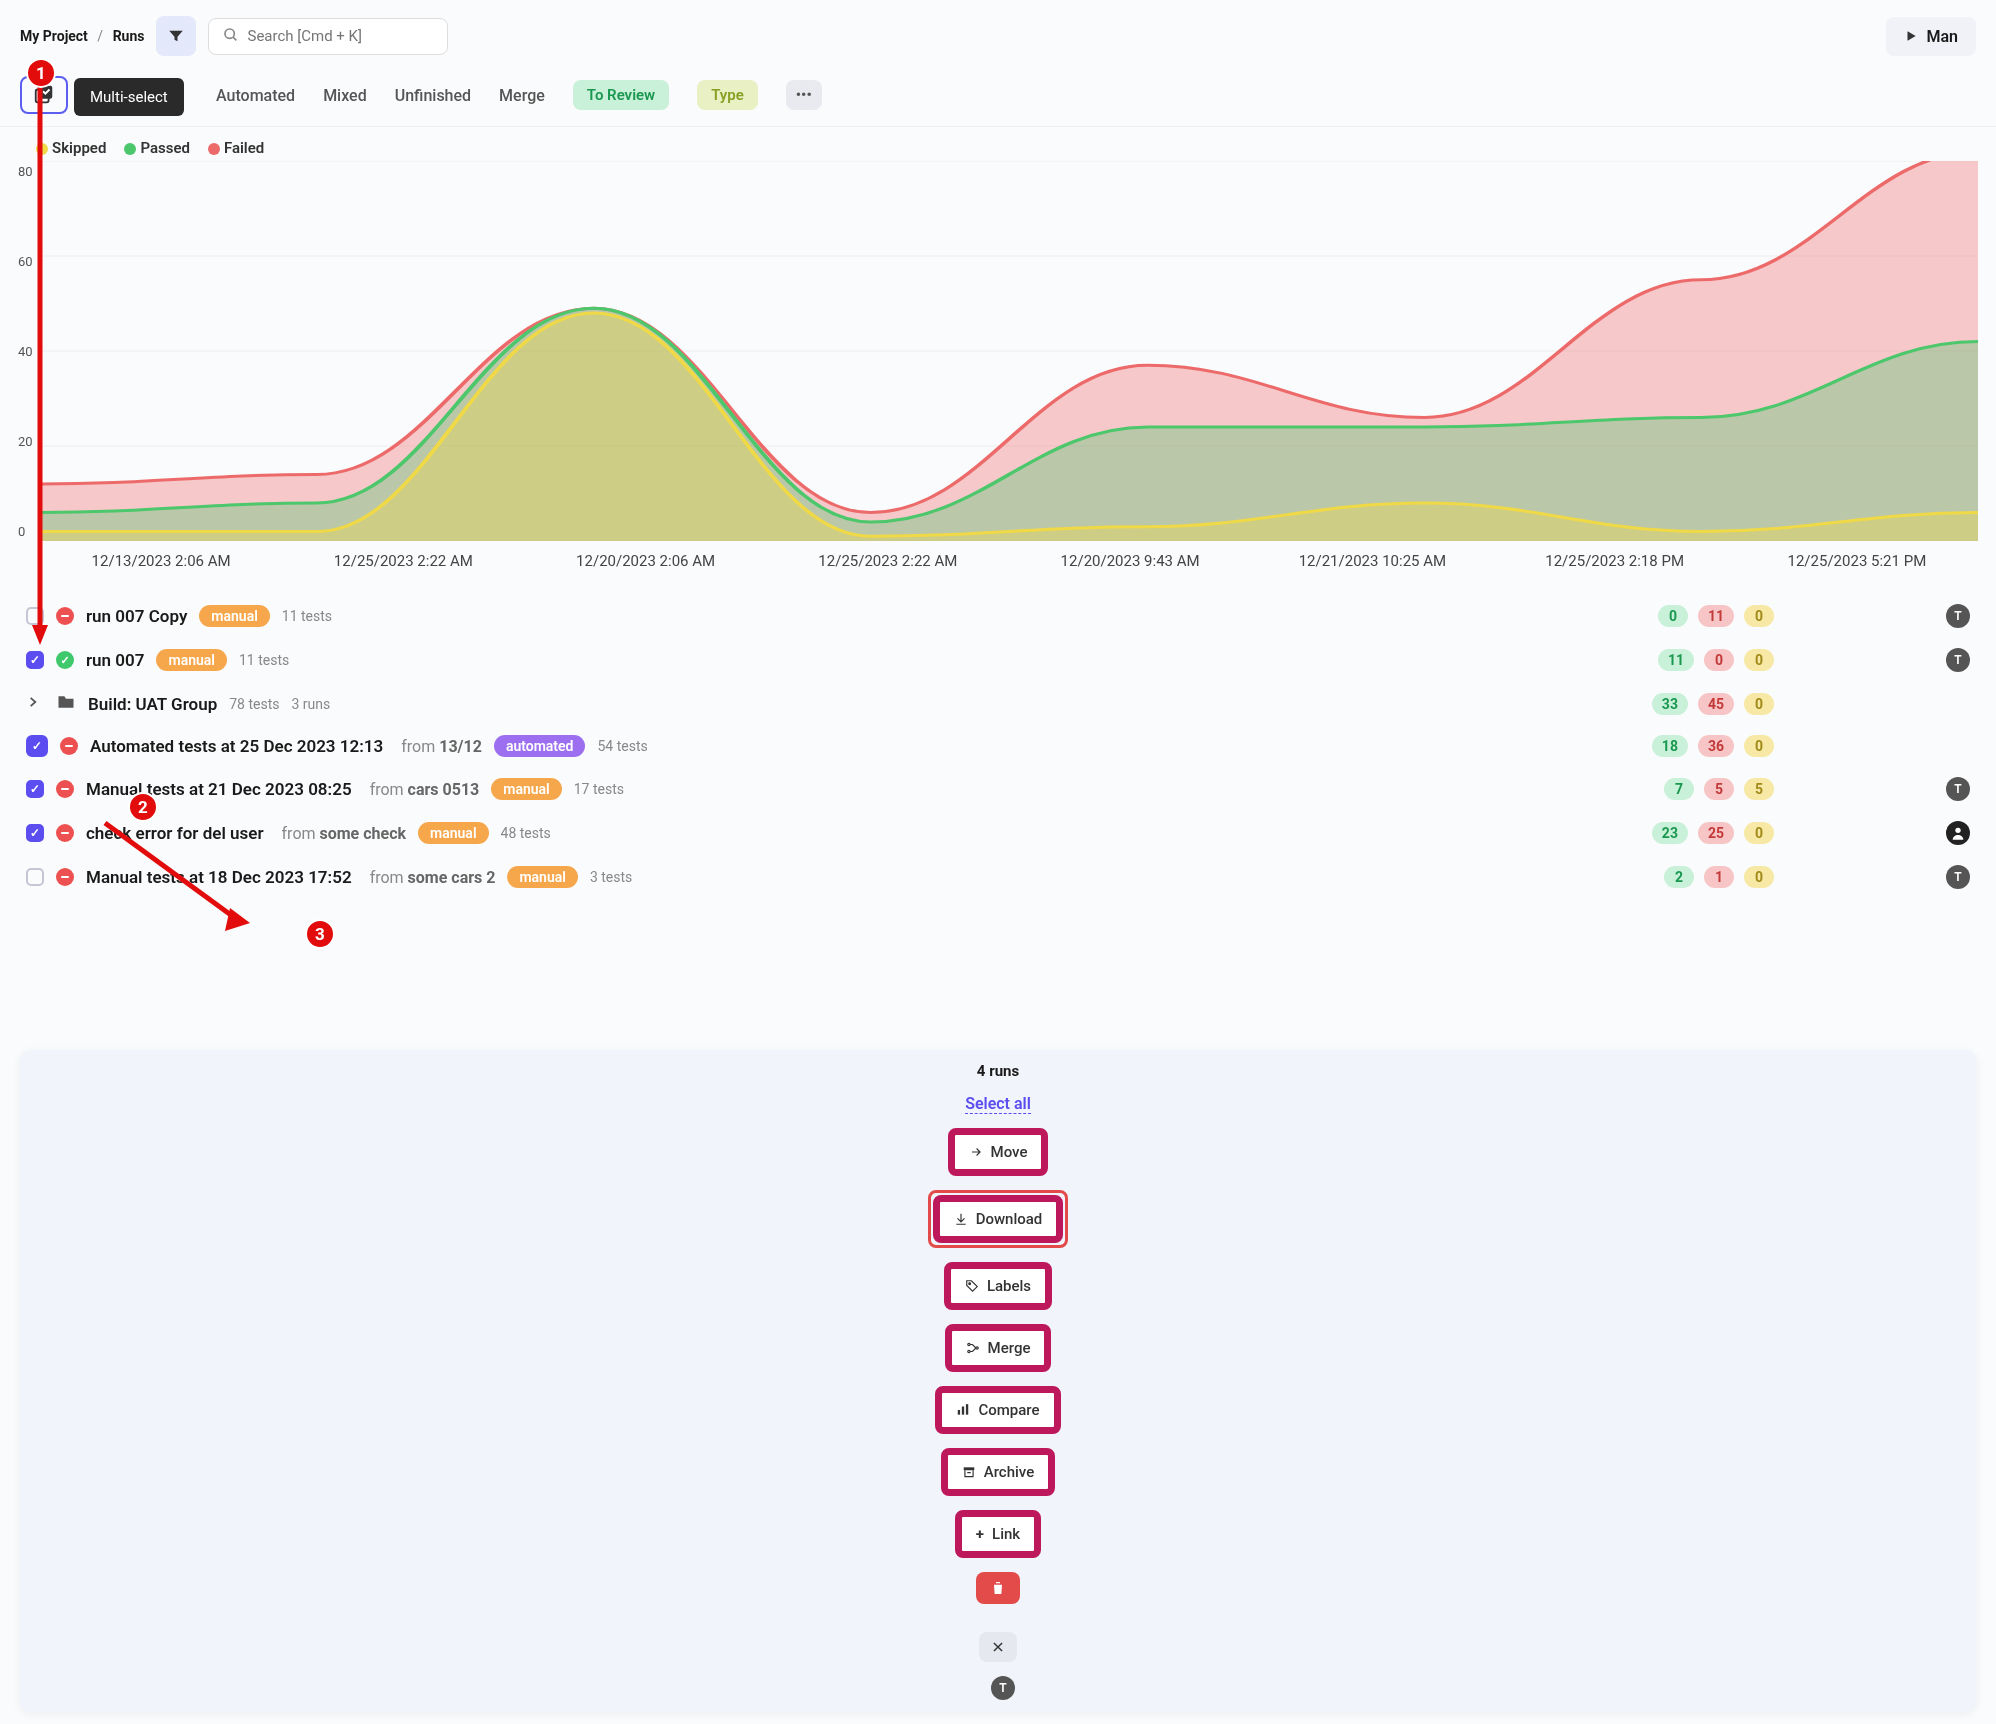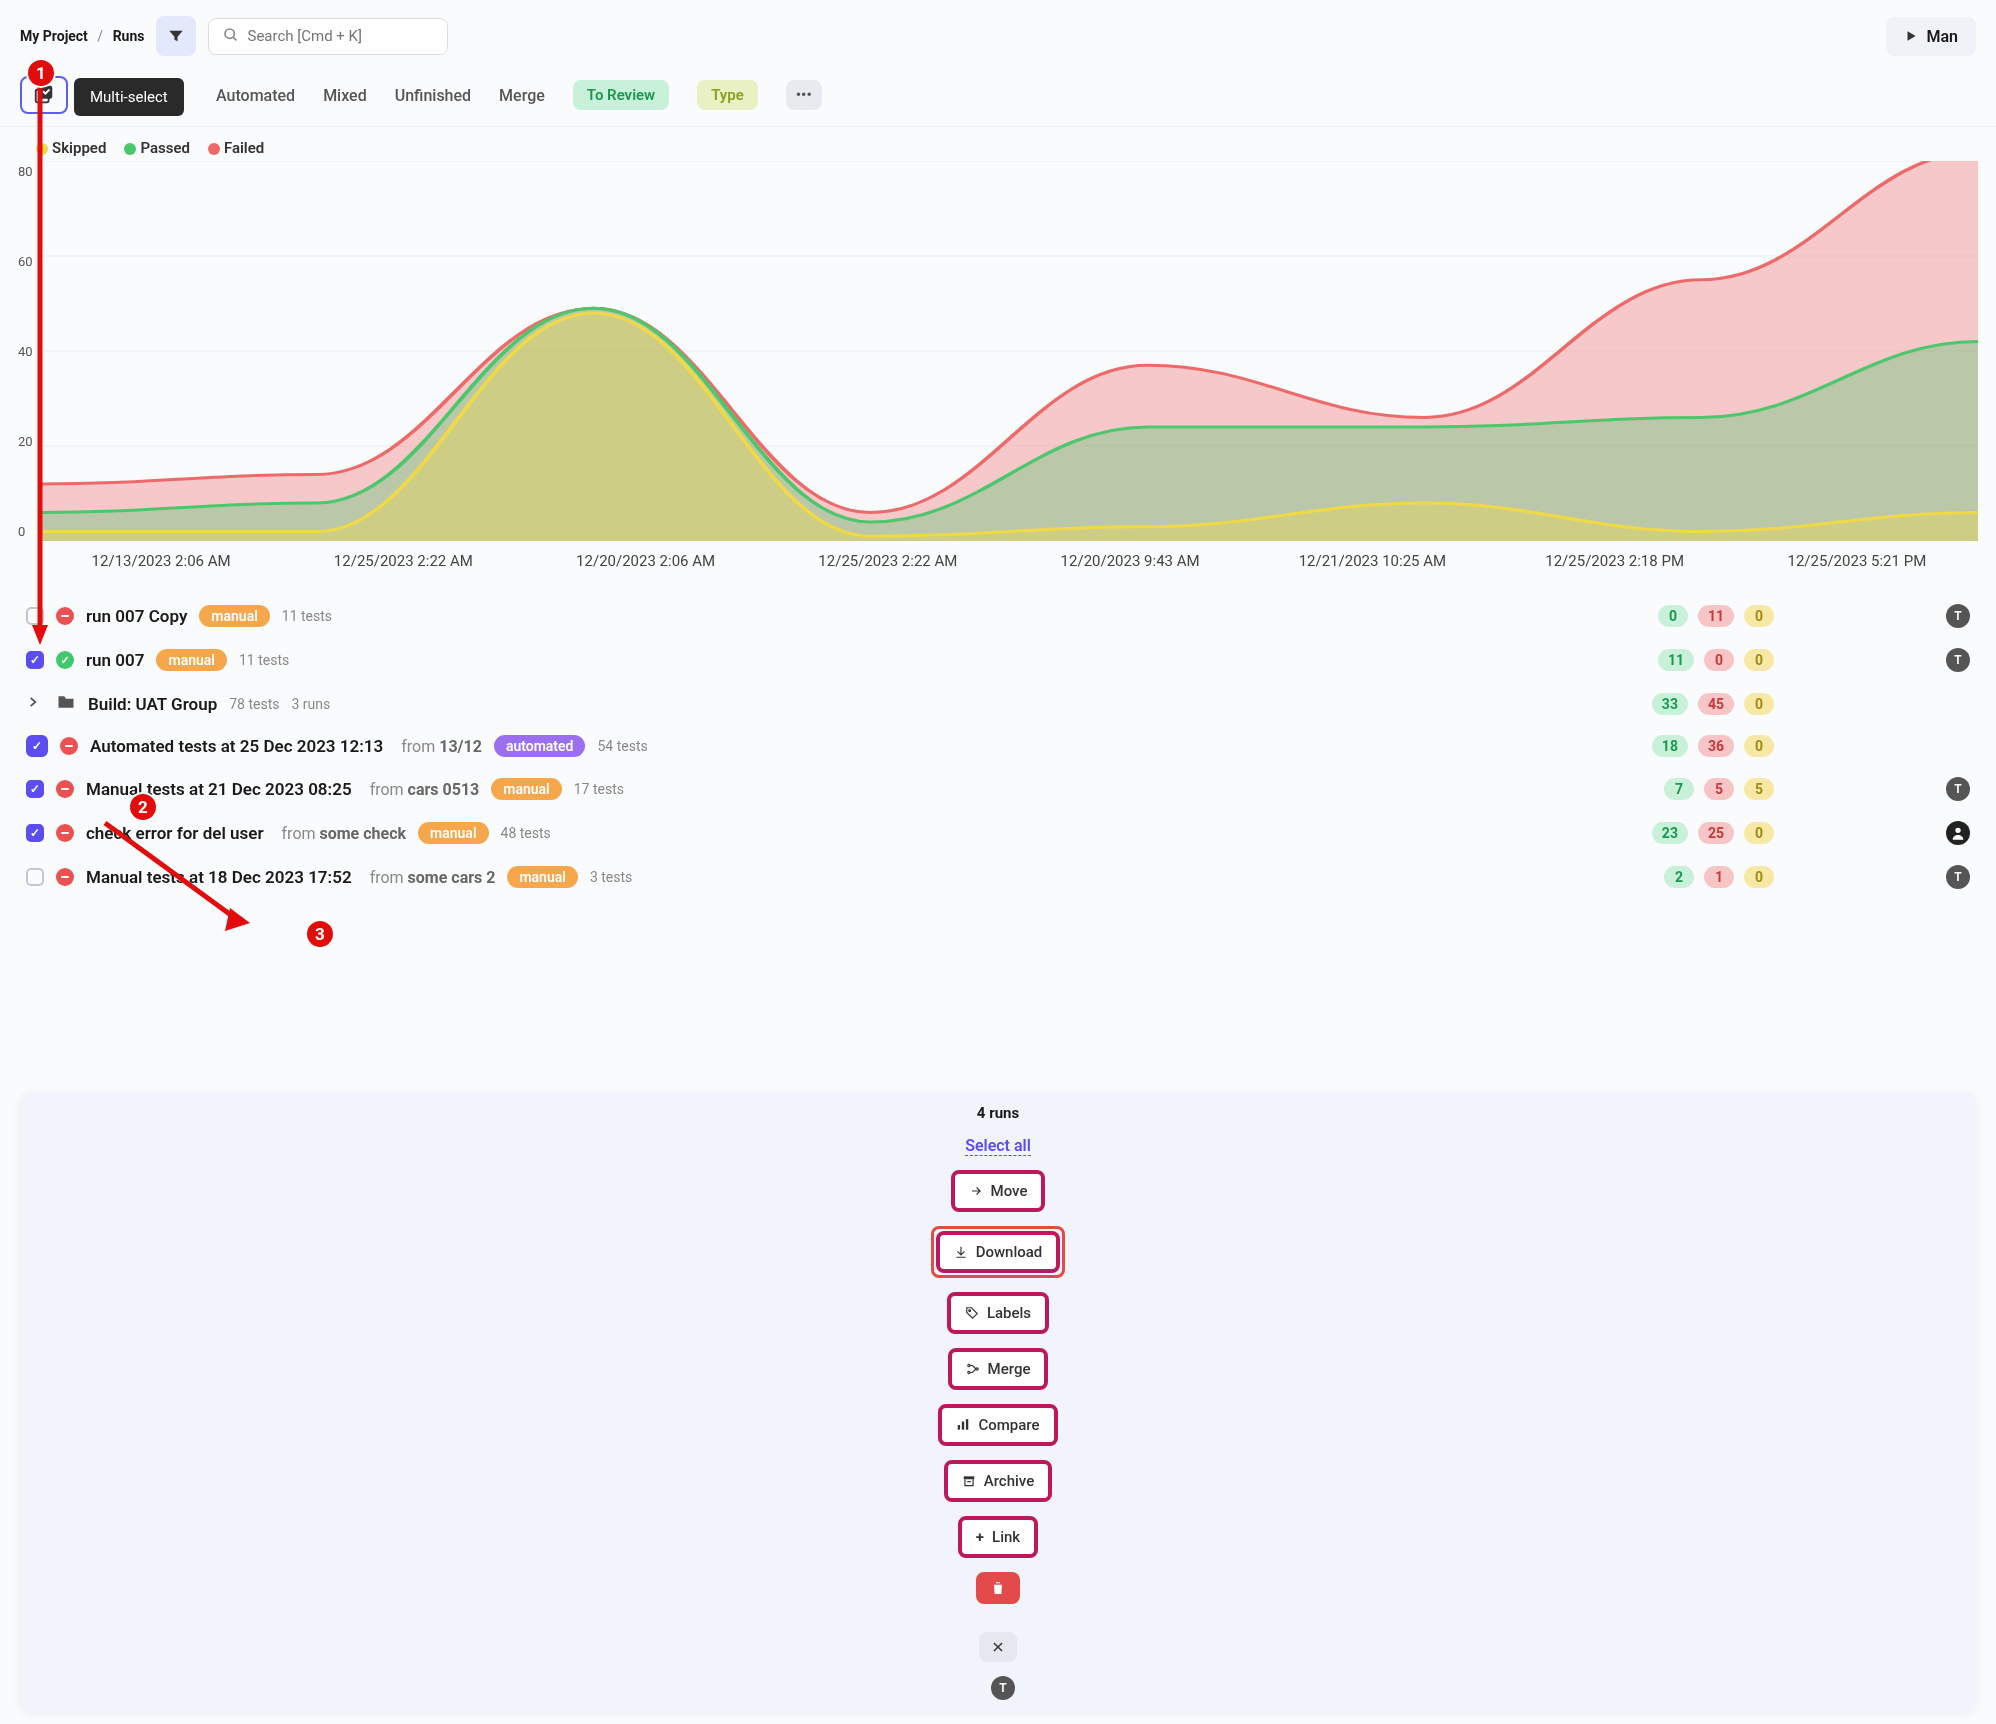--- a/index.html
+++ b/index.html
@@ -61,21 +61,21 @@
 .count { min-width: 30px; padding: 3px 10px; border-radius: 14px; font-size: 14px; font-weight: 700; text-align: center; }
 .count.g { background: #c9f0d8; color: #1a9850; }
 .count.r { background: #f7c5c5; color: #c23a3a; }
 .count.y { background: #f7e9a5; color: #a08a1a; }
 .avatar { width: 24px; height: 24px; border-radius: 50%; background: #555; color: #fff; display: flex; align-items: center; justify-content: center; font-size: 12px; font-weight: 600; margin-left: 160px; flex-shrink: 0; }
 .avatar.person { background: #222; }
 
 .action-bar { position: fixed; bottom: 12px; left: 20px; right: 20px; background: #f2f4fb; border-radius: 10px; padding: 12px 20px; display: flex; align-items: center; gap: 14px; box-shadow: 0 2px 10px rgba(0,0,0,0.06); flex-direction: column; }
 .action-bar .summary { font-size: 15px; font-weight: 700; }
 .action-bar .link { color: #5b4df0; font-size: 16px; font-weight: 600; border-bottom: 1px dashed #5b4df0; cursor: pointer; }
-.act-btn { background: #fff; border: 4px solid #be185d; border-radius: 8px; padding: 8px 14px; font-size: 15px; font-weight: 500; display: flex; align-items: center; gap: 8px; cursor: pointer; color: #333; }
+.act-btn { background: #fff; border: 7px solid #be185d; border-radius: 8px; padding: 8px 14px; font-size: 15px; font-weight: 500; display: flex; align-items: center; gap: 8px; cursor: pointer; color: #333; }
 .act-btn.danger { background: #e34b4b; color: #fff; border: none; }
 .act-btn.close { background: #e6e8f0; border: none; padding: 8px 12px; }
 .download-highlight { border: 3px solid #e34b4b; border-radius: 8px; padding: 2px; }
 
 .arrow-overlay { position: absolute; pointer-events: none; z-index: 50; }
 .step-badge { width: 30px; height: 30px; border-radius: 50%; background: #e20c0c; color: #fff; display: flex; align-items: center; justify-content: center; font-size: 17px; font-weight: 700; position: absolute; z-index: 60; border: 2px solid #fff; }
 </style>
 </head>
 <body>
 

